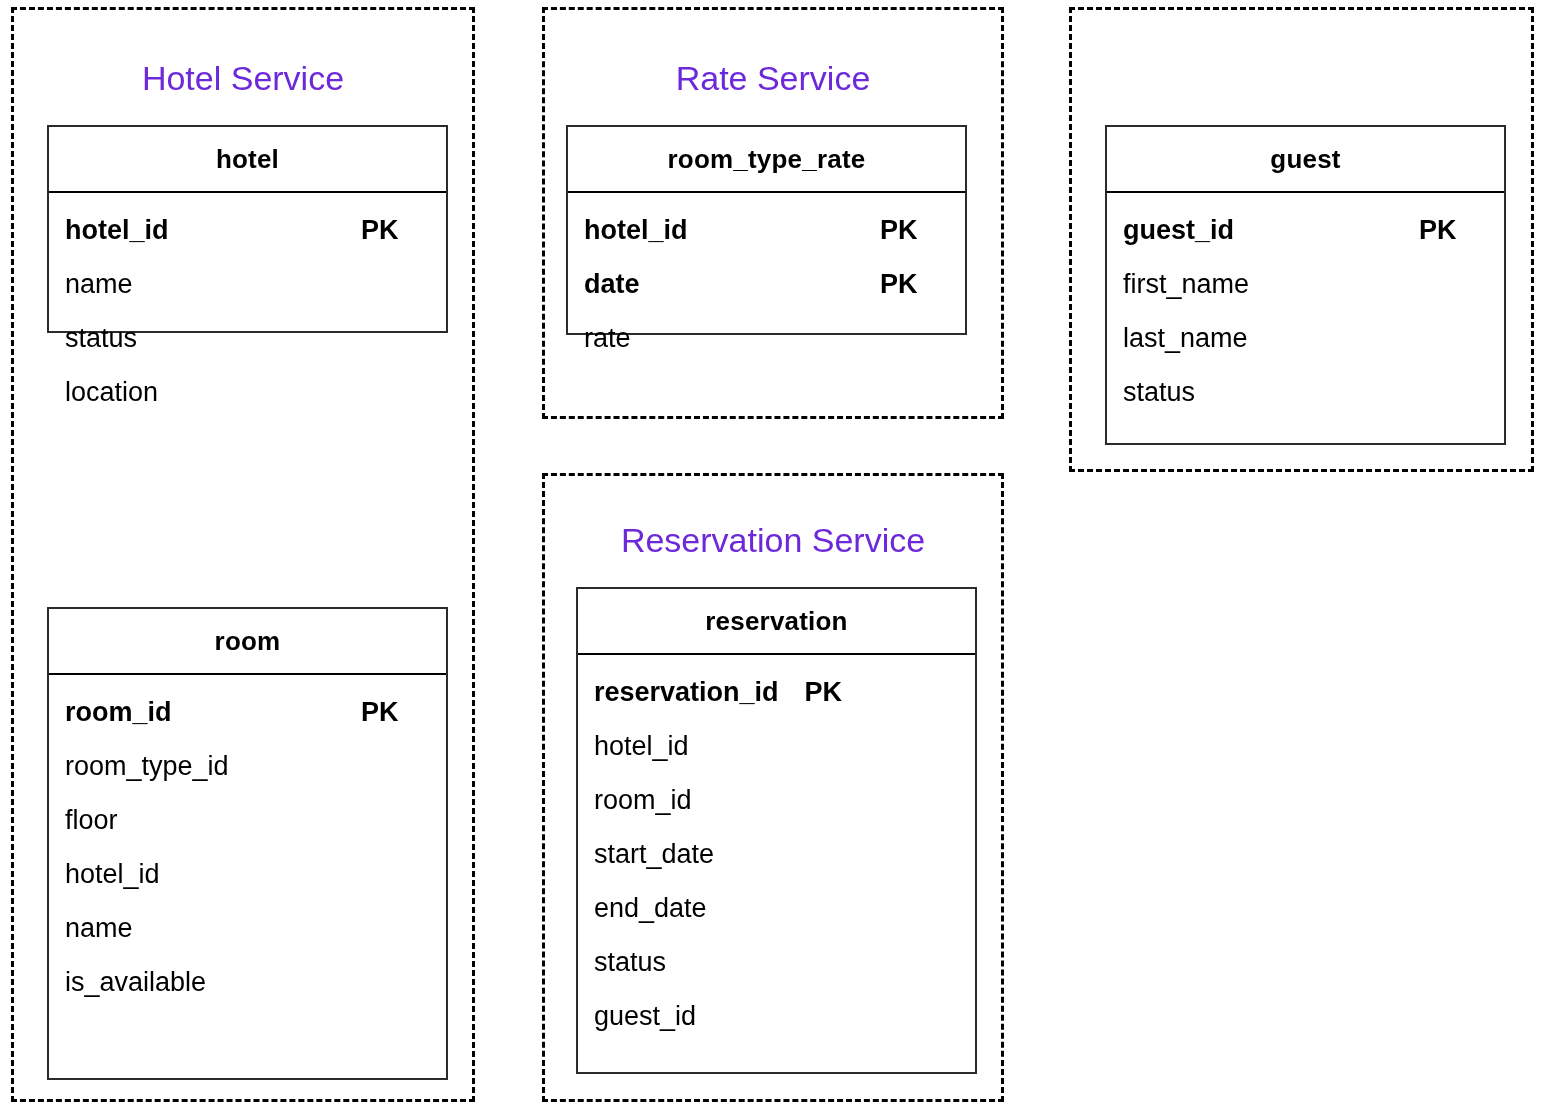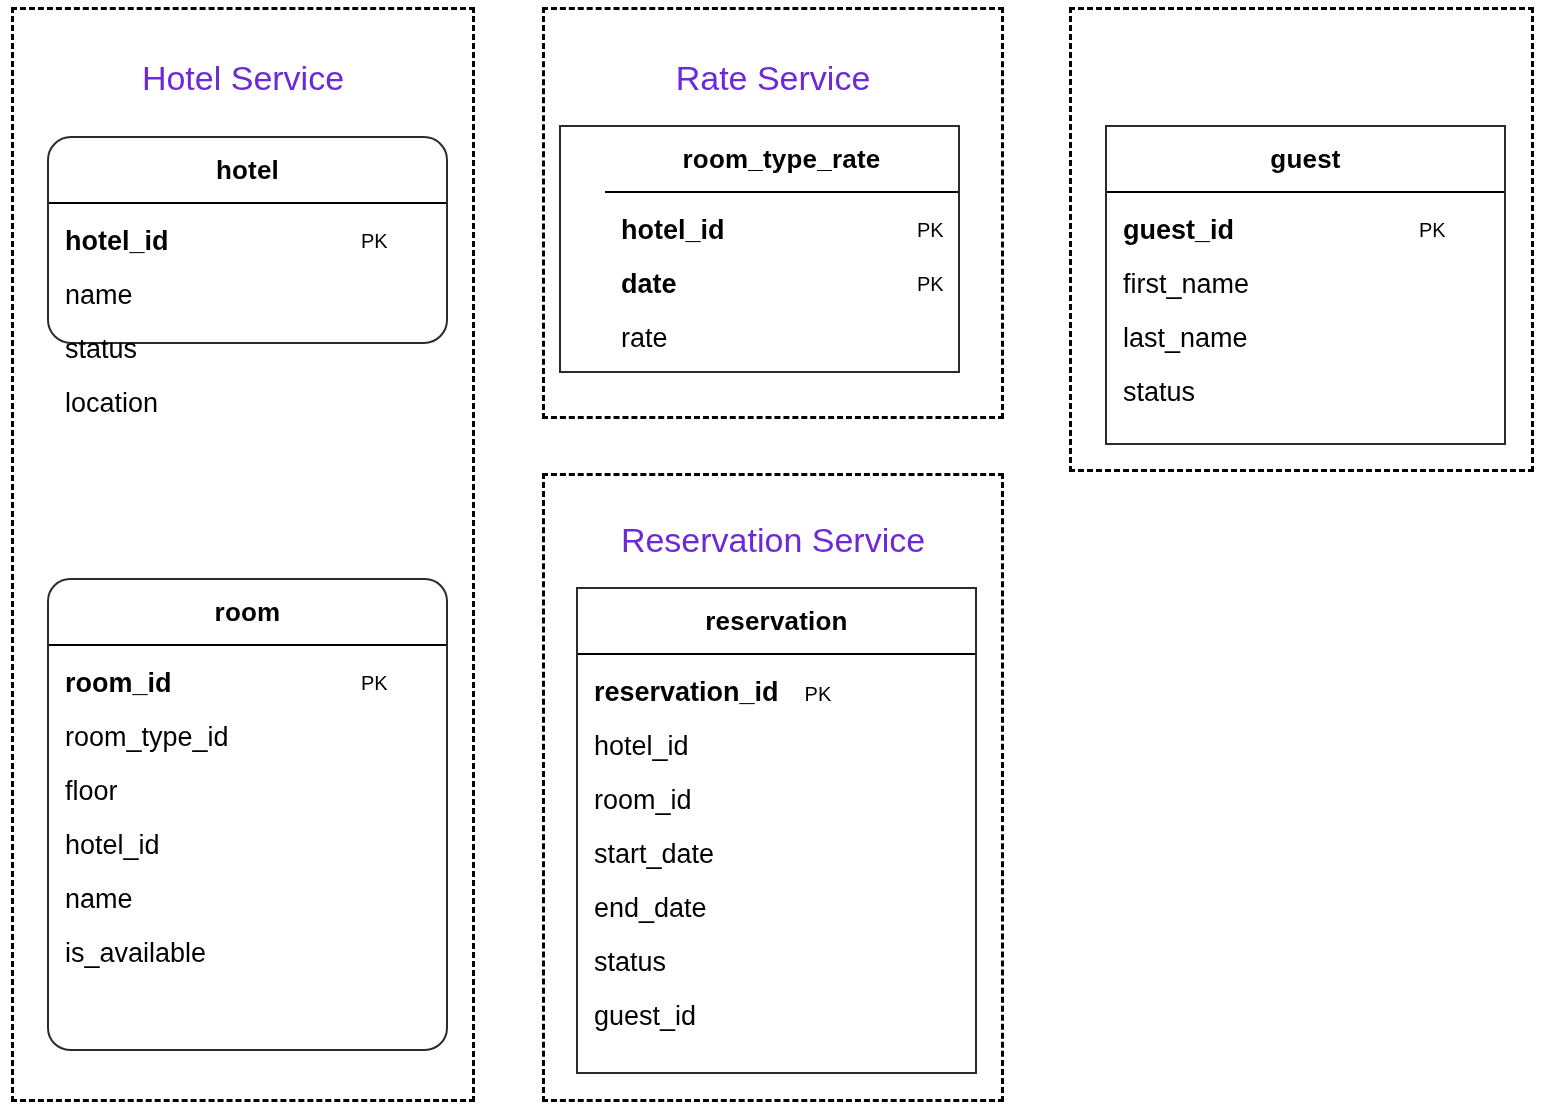--- a/index.html
+++ b/index.html
@@ -71,22 +71,22 @@
     line-height: 32px;
     white-space: nowrap;
   }
   .field-name {
     font-weight: 400;
   }
   .field-row.pk .field-name {
     font-weight: bold;
   }
   .field-key {
-    font-weight: normal;
-    font-size: 20px;
+    font-weight: bold;
+    font-size: 27px;
   }
   
   .field-key.col {
     position: absolute;
     left: 296px;
   }
   .field-row {
     position: relative;
   }
   
@@ -95,21 +95,21 @@
   }
 </style>
 </head>
 <body>
 
 <div id="canvas">
 
   <div class="service" style="left:11px; top:7px; width:464px; height:1095px;">
     <div class="service-title" style="top:48px;">Hotel Service</div>
 
-    <div class="entity" style="left:33px; top:126px; width:401px; height:208px;border-radius:24px;">
+    <div class="entity" style="left:33px; top:115px; width:401px; height:208px;">
       <div class="entity-header">hotel</div>
       <div class="entity-body">
         <div class="field-row pk">
           <span class="field-name">hotel_id</span>
           <span class="field-key col">PK</span>
         </div>
         <div class="field-row">
           <span class="field-name">name</span>
 
         </div>
@@ -117,21 +117,21 @@
           <span class="field-name">status</span>
 
         </div>
         <div class="field-row">
           <span class="field-name">location</span>
 
         </div>
       </div>
     </div>
 
-    <div class="entity" style="left:33px; top:568px; width:401px; height:473px;border-radius:23px;">
+    <div class="entity" style="left:33px; top:597px; width:401px; height:473px;">
       <div class="entity-header">room</div>
       <div class="entity-body">
         <div class="field-row pk">
           <span class="field-name">room_id</span>
           <span class="field-key col">PK</span>
         </div>
         <div class="field-row">
           <span class="field-name">room_type_id</span>
         </div>
         <div class="field-row">
@@ -146,21 +146,21 @@
         <div class="field-row">
           <span class="field-name">is_available</span>
         </div>
       </div>
     </div>
   </div>
 
   <div class="service" style="left:542px; top:7px; width:462px; height:412px;">
     <div class="service-title" style="top:48px;">Rate Service</div>
 
-    <div class="entity" style="left:14px; top:115px; width:401px; height:248px;padding-left:44px;">
+    <div class="entity" style="left:21px; top:115px; width:401px; height:210px;">
       <div class="entity-header">room_type_rate</div>
       <div class="entity-body">
         <div class="field-row pk">
           <span class="field-name">hotel_id</span>
           <span class="field-key col">PK</span>
         </div>
         <div class="field-row pk">
           <span class="field-name">date</span>
           <span class="field-key col">PK</span>
         </div>

